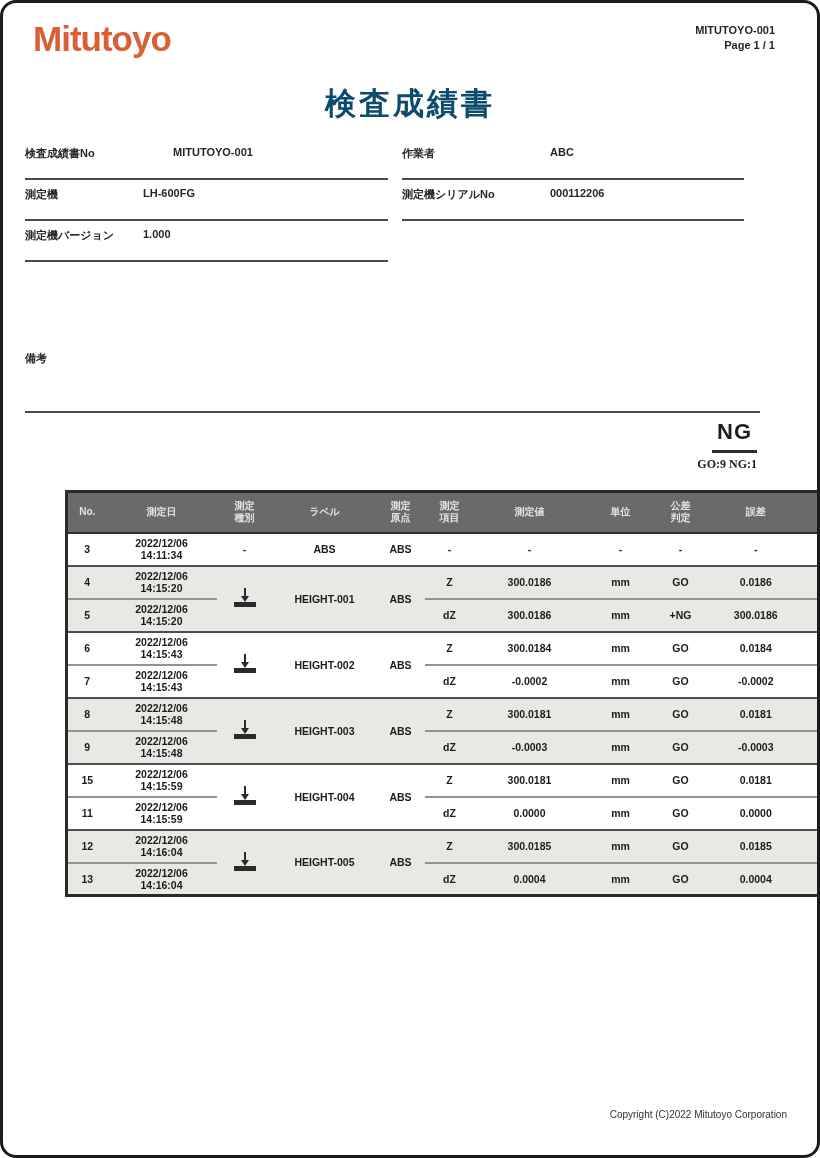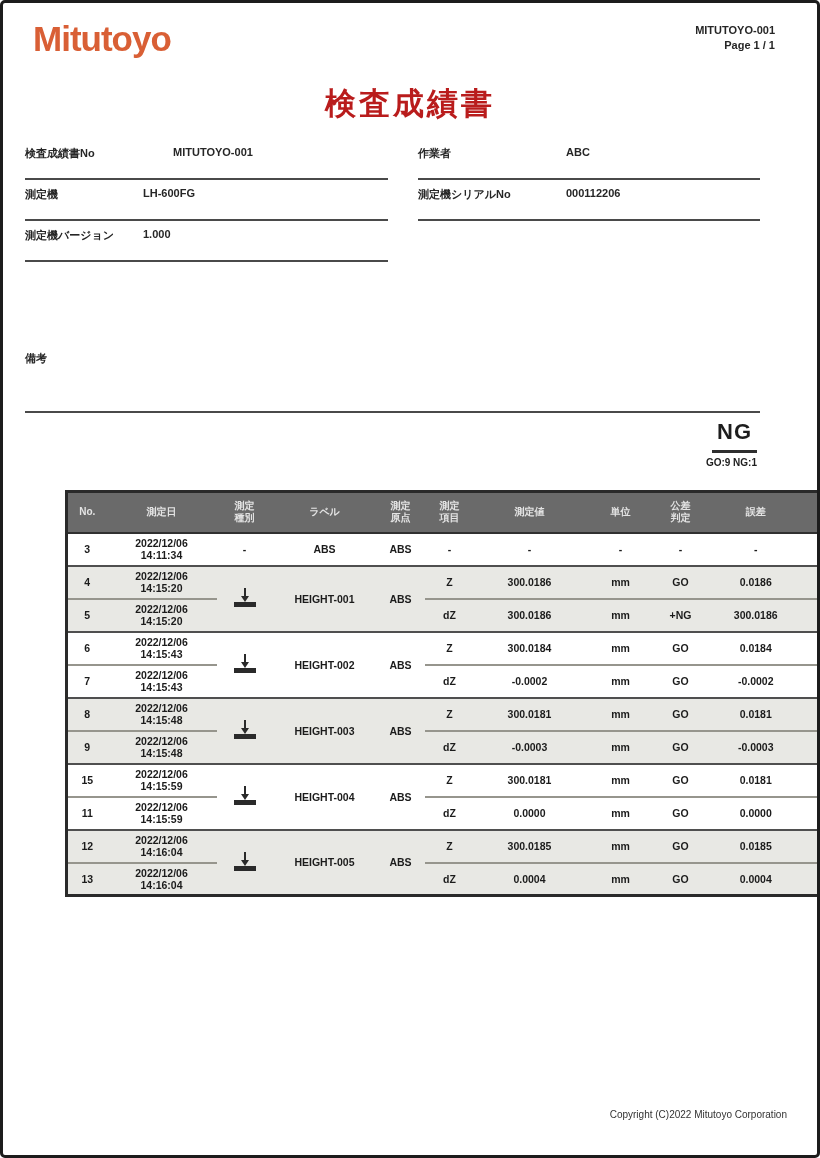--- a/index.html
+++ b/index.html
@@ -1,34 +1,34 @@
 <!DOCTYPE html>
 <html><head>
 <meta charset="utf-8">
 <style>
   * { margin:0; padding:0; box-sizing:border-box; }
   html,body { background:#ffffff; }
   .page {
     position:relative; width:820px; height:1158px;
-    background:#fff; border:3px solid #1c1c1c; border-radius:5px;
+    background:#fff; border:3px solid #1c1c1c; border-radius:16px;
     font-family:"Liberation Sans","DejaVu Sans",sans-serif; overflow:hidden;
   }
   .logo { position:absolute; left:30px; top:16px; font-size:35px; font-weight:700; color:#D95F35; letter-spacing:-1px; }
   .hdr-ref { position:absolute; top:20px; right:42px; text-align:right; font-size:11px; font-weight:700; color:#262626; line-height:15px; }
-  .title { position:absolute; top:80px; left:0; width:100%; text-align:center; font-size:31px; font-weight:700; color:#b91c1c; letter-spacing:3px; }
-  .info { position:absolute; left:22px; top:136px; width:735px; display:grid; grid-template-columns:363px 342px; column-gap:30px; }
+  .title { position:absolute; top:80px; left:0; width:100%; text-align:center; font-size:31px; font-weight:700; color:#0c4a6e; letter-spacing:3px; }
+  .info { position:absolute; left:22px; top:136px; width:735px; display:grid; grid-template-columns:363px 342px; column-gap:14px; }
   .field { position:relative; height:41px; border-bottom:2px solid #4a4a4a; }
   .field .lbl { position:absolute; left:0; top:7px; font-size:11px; font-weight:700; color:#262626; }
   .field .val { position:absolute; left:148px; top:7px; font-size:11px; font-weight:700; color:#262626; }
   .field.rcol .val { left:118px; }
   .remarks { position:absolute; left:22px; top:348px; font-size:11px; font-weight:700; color:#262626; }
   .fullline { position:absolute; left:22px; top:408px; width:735px; height:2px; background:#4a4a4a; }
   .result { position:absolute; top:413px; right:60px; text-align:right; }
   .result .status { display:inline-block; font-size:22px; font-weight:700; color:#1d1d1d; line-height:32px; border-bottom:3px solid #2e2e2e; padding:0 5px 2px 5px; letter-spacing:1px; }
-  .result .summary { margin-top:4px; font-size:10px; font-weight:700; color:#1d1d1d; }
+  .result .summary { margin-top:4px; font-size:12px; font-weight:700; color:#1d1d1d;font-family:Liberation Serif, serif; }
   table.mtable { position:absolute; left:22px; top:487px; width:776px; border-collapse:collapse; table-layout:fixed; border:3px solid #2a2a2a;margin-left:40px; }
   .mtable th {
     background:#6a6a6a; color:#e4e4e4; font-size:10px; font-weight:700; height:41px;
     white-space:pre-line; line-height:12px; text-align:center; vertical-align:middle;
     border-bottom:2px solid #303030; padding:0;
   }
   .mtable td { height:33px; font-size:10.5px; font-weight:700; color:#1b1b1b; text-align:center; vertical-align:middle; line-height:12px; padding:0; background:#fff; }
   .mtable tr.shade td { background:#e8e8e4; }
   .mtable tr.gstart td { border-top:2px solid #4f4f4f; }
   .mtable tr.sub td { border-top:2px solid #96958d; }

